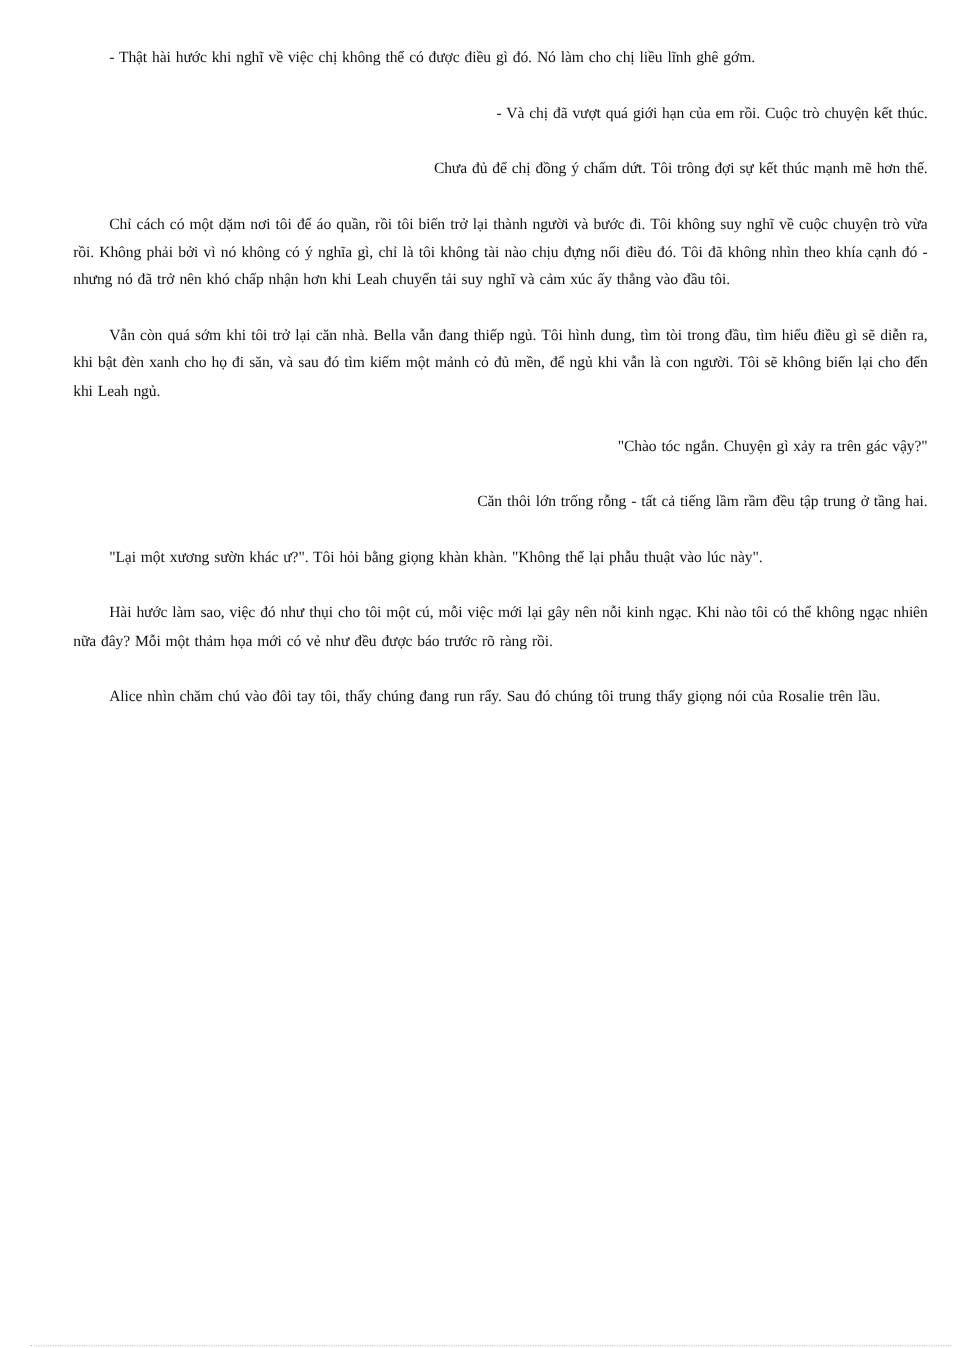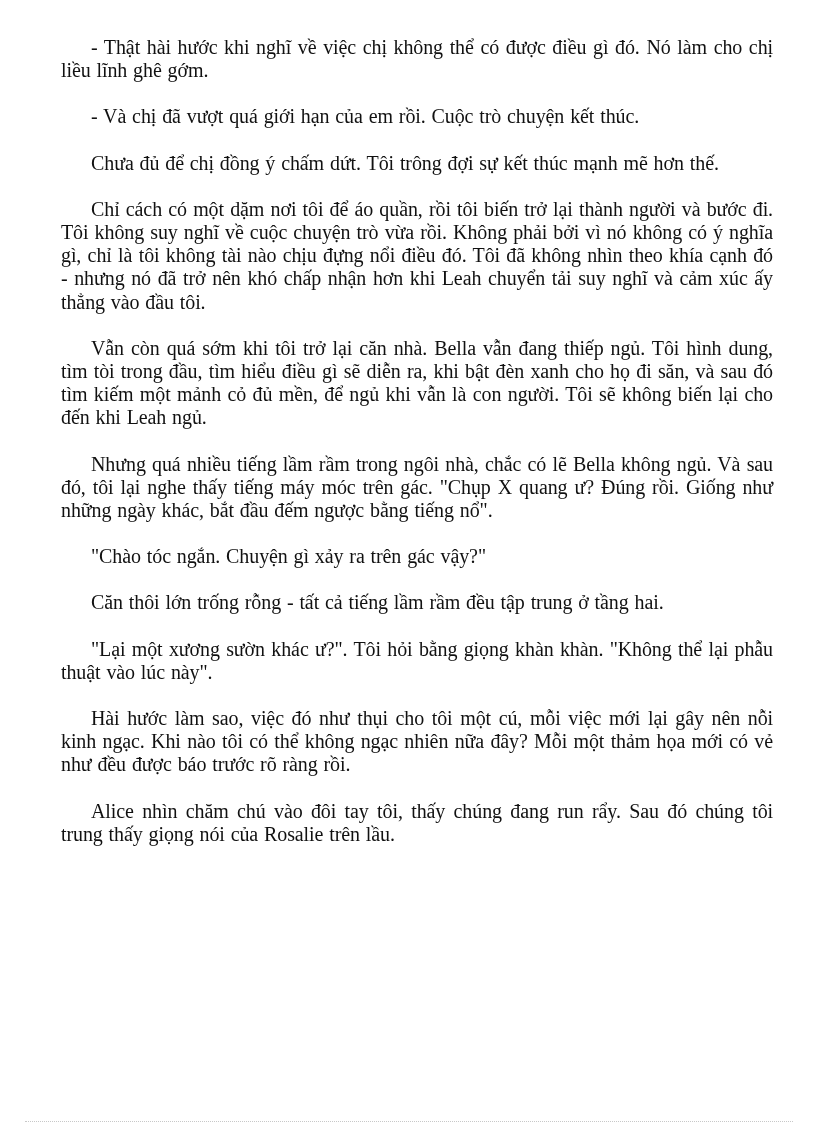--- a/index.html
+++ b/index.html
@@ -12,53 +12,52 @@
       height: 1123px;
       position: relative;
       overflow: hidden;
     }
     .page {
       position: absolute;
       left: 61px;
       top: 36px;
       width: 712px;
       font-family: "Liberation Serif", "DejaVu Serif", serif;
-      font-size: 20px;
+      font-size: 13px;
       line-height: 23.2px;
       color: #111111;
     }
     .para {
       margin: 0 0 23px 0;
       text-indent: 30px;
       text-align: justify;
       letter-spacing: -0.1px;
       word-spacing: 1px;
     }
     .para.single {
-      text-align: left;
+      text-align: right;
     }
     .bottom-rule {
       position: absolute;
       left: 25px;
       top: 1121px;
       width: 768px;
       height: 0;
       border-top: 1px dotted #c8c8c8;
     }
   </style>
 </head>
 <body>
 
 <div class="page">
   <p class="para">- Thật hài hước khi nghĩ về việc chị không thể có được điều gì đó. Nó làm cho chị liều lĩnh ghê gớm.</p>
   <p class="para single">- Và chị đã vượt quá giới hạn của em rồi. Cuộc trò chuyện kết thúc.</p>
   <p class="para single">Chưa đủ để chị đồng ý chấm dứt. Tôi trông đợi sự kết thúc mạnh mẽ hơn thế.</p>
   <p class="para">Chỉ cách có một dặm nơi tôi để áo quần, rồi tôi biến trở lại thành người và bước đi. Tôi không suy nghĩ về cuộc chuyện trò vừa rồi. Không phải bởi vì nó không có ý nghĩa gì, chỉ là tôi không tài nào chịu đựng nổi điều đó. Tôi đã không nhìn theo khía cạnh đó - nhưng nó đã trở nên khó chấp nhận hơn khi Leah chuyển tải suy nghĩ và cảm xúc ấy thẳng vào đầu tôi.</p>
   <p class="para">Vẫn còn quá sớm khi tôi trở lại căn nhà. Bella vẫn đang thiếp ngủ. Tôi hình dung, tìm tòi trong đầu, tìm hiểu điều gì sẽ diễn ra, khi bật đèn xanh cho họ đi săn, và sau đó tìm kiếm một mảnh cỏ đủ mền, để ngủ khi vẫn là con người. Tôi sẽ không biến lại cho đến khi Leah ngủ.</p>
-  <p class="para">Nhưng quá nhiều tiếng lầm rầm trong ngôi nhà, chắc có lẽ Bella không ngủ. Và sau đó, tôi lại nghe thấy tiếng máy móc trên gác. "Chụp X quang ư? Đúng rồi. Giống như những ngày khác, bắt đầu đếm ngược bằng tiếng nổ".</p>
   <p class="para single">"Chào tóc ngắn. Chuyện gì xảy ra trên gác vậy?"</p>
   <p class="para single">Căn thôi lớn trống rỗng - tất cả tiếng lầm rầm đều tập trung ở tầng hai.</p>
   <p class="para">"Lại một xương sườn khác ư?". Tôi hỏi bằng giọng khàn khàn. "Không thể lại phẫu thuật vào lúc này".</p>
   <p class="para">Hài hước làm sao, việc đó như thụi cho tôi một cú, mỗi việc mới lại gây nên nỗi kinh ngạc. Khi nào tôi có thể không ngạc nhiên nữa đây? Mỗi một thảm họa mới có vẻ như đều được báo trước rõ ràng rồi.</p>
   <p class="para">Alice nhìn chăm chú vào đôi tay tôi, thấy chúng đang run rẩy. Sau đó chúng tôi trung thấy giọng nói của Rosalie trên lầu.</p>
 </div>
 
 <div class="bottom-rule"></div>
 
 </body></html>

